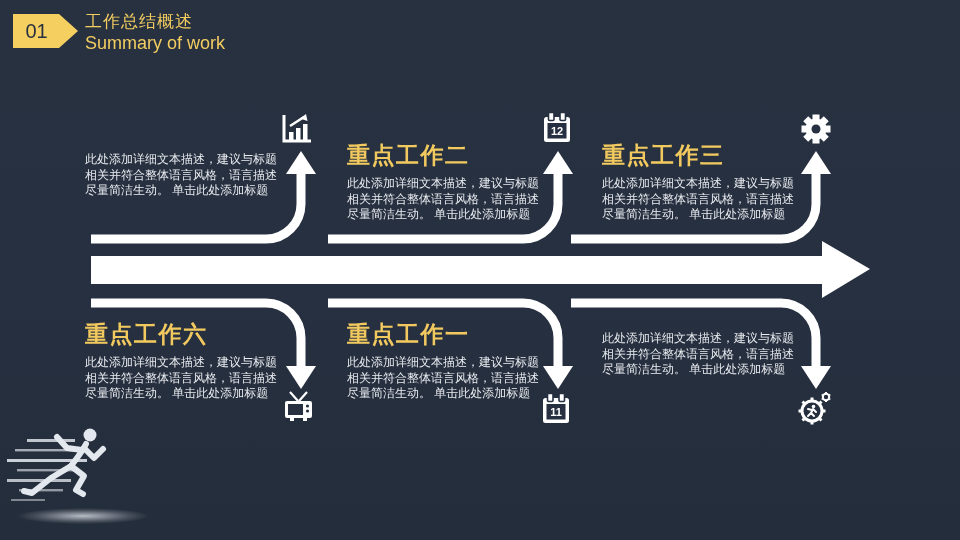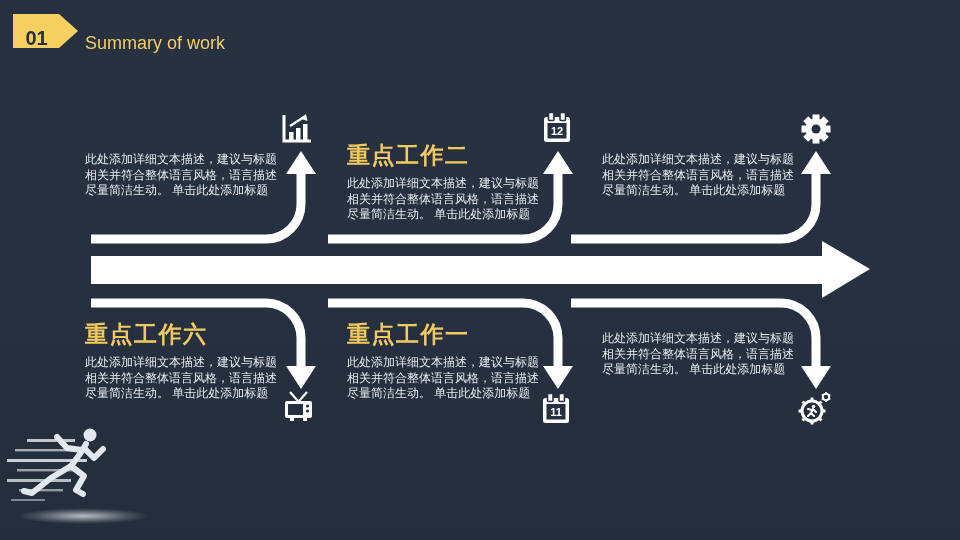--- a/index.html
+++ b/index.html
@@ -5,22 +5,22 @@
   html,body{margin:0;padding:0;background:#1b232e;}
   .slide{
     position:relative;width:960px;height:540px;overflow:hidden;
     background:linear-gradient(180deg,#283140 0%,#273040 55%,#242d3b 100%);
     font-family:"Liberation Sans","DejaVu Sans",sans-serif;
   }
   
   .hdr-badge{position:absolute;left:13px;top:14px;width:65px;height:34px;}
   .hdr-badge svg{display:block;}
   .hdr-badge .num{
-    position:absolute;left:0;top:7px;width:47px;height:34px;line-height:34px;
-    text-align:center;font-size:20px;font-weight:bold;color:#28313f;
+    position:absolute;left:0;top:0;width:47px;height:34px;line-height:34px;
+    text-align:center;font-size:20px;font-weight:normal;color:#28313f;
   }
   .hdr-title{
     position:absolute;left:85px;top:10px;font-size:17px;letter-spacing:1px;
     color:#f3cd60;font-weight:500;
   }
   .hdr-sub{
     position:absolute;left:85px;top:33px;font-size:18px;color:#f3cd60;
   }
   
   .flow{position:absolute;left:0;top:0;}
@@ -48,20 +48,21 @@
 <body>
 
 <div class="slide">
 
   <div class="hdr-badge">
     <svg width="65" height="34" viewBox="0 0 65 34">
       <polygon points="0,0 46,0 65,17 46,34 0,34" fill="#f5d061"></polygon>
     </svg>
     <div class="num">01</div>
   </div>
+  <div class="hdr-title">工作总结概述</div>
   <div class="hdr-sub">Summary of work</div>
 
   <svg class="flow" width="960" height="540" viewBox="0 0 960 540">
     <g fill="none" stroke="#ffffff" stroke-width="9">
 
       <path d="M91,239 H266 A35,35 0 0 0 301,204 V173"></path>
       <path d="M328,239 H523 A35,35 0 0 0 558,204 V173"></path>
       <path d="M571,239 H781 A35,35 0 0 0 816,204 V173"></path>
 
       <path d="M91,303 H266 A35,35 0 0 1 301,338 V367"></path>
@@ -148,20 +149,21 @@
   </svg>
 
   <div class="sec s1">
     <p>此处添加详细文本描述，建议与标题相关并符合整体语言风格，语言描述尽量简洁生动。 单击此处添加标题</p>
   </div>
   <div class="sec s2">
     <h2>重点工作二</h2>
     <p>此处添加详细文本描述，建议与标题相关并符合整体语言风格，语言描述尽量简洁生动。 单击此处添加标题</p>
   </div>
   <div class="sec s3">
+    <h2>重点工作三</h2>
     <p>此处添加详细文本描述，建议与标题相关并符合整体语言风格，语言描述尽量简洁生动。 单击此处添加标题</p>
   </div>
   <div class="sec s4">
     <h2>重点工作六</h2>
     <p>此处添加详细文本描述，建议与标题相关并符合整体语言风格，语言描述尽量简洁生动。 单击此处添加标题</p>
   </div>
   <div class="sec s5">
     <h2>重点工作一</h2>
     <p>此处添加详细文本描述，建议与标题相关并符合整体语言风格，语言描述尽量简洁生动。 单击此处添加标题</p>
   </div>

